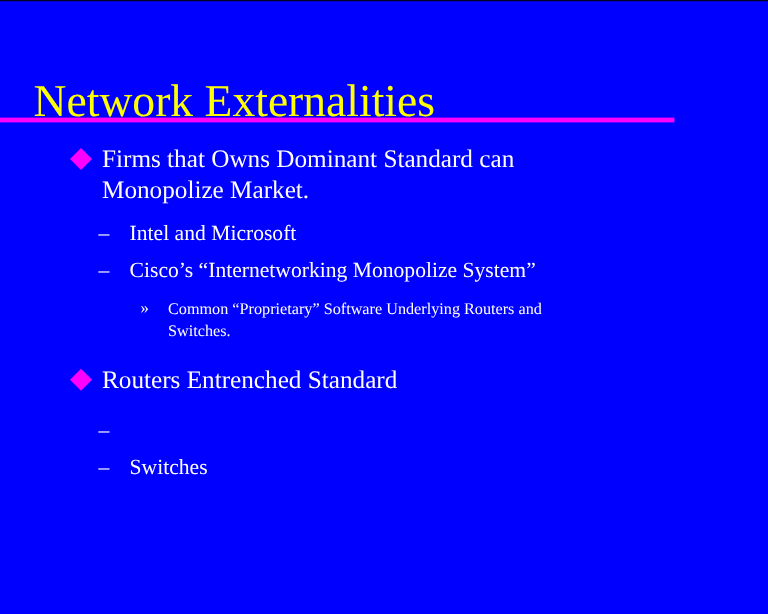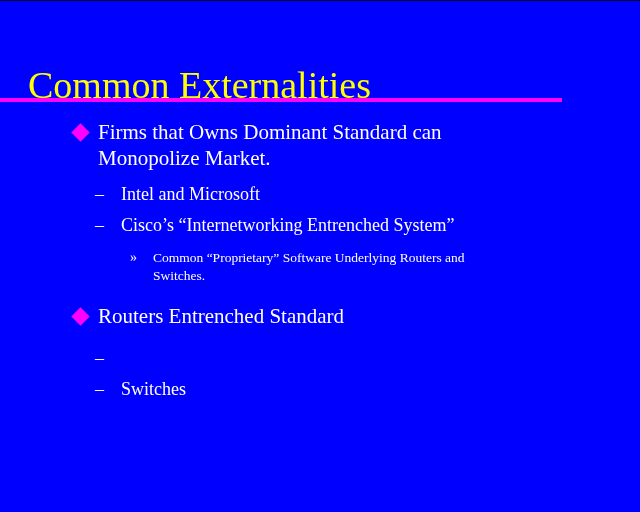--- a/index.html
+++ b/index.html
@@ -39,21 +39,21 @@
     left: 0px;
     top: 97px;
     width: 562px;
     height: 4px;
     background: #ff00ff;
   }
 
   
   #body {
     position: absolute;
-    left: 16px;
+    left: 3px;
     top: 118px;
     width: 540px;
   }
 
   .bullet-row {
     position: relative;
     display: block;
     color: #ffffff;
   }
 
@@ -115,41 +115,41 @@
 
   .spacer-sm { height: 8px; }
   .spacer-md { height: 14px; }
   .spacer-lg { height: 18px; }
 </style>
 </head>
 <body>
 
 <div id="slide">
 
-  <h1 id="slide-title">Common Externalities</h1>
+  <h1 id="slide-title">Network Externalities</h1>
 
   <div id="title-rule"></div>
 
   <div id="body">
 
     <div class="bullet-row lvl1">
       <span class="marker"></span>
       <span class="btext">Firms that Owns Dominant Standard can Monopolize Market.</span>
     </div>
 
     <div class="spacer-sm"></div>
 
     <div class="bullet-row lvl2">
       <span class="marker">–</span>
       <span class="btext">Intel and Microsoft</span>
     </div>
 
     <div class="bullet-row lvl2">
       <span class="marker">–</span>
-      <span class="btext">Cisco’s “Internetworking Entrenched System”</span>
+      <span class="btext">Cisco’s “Internetworking Monopolize System”</span>
     </div>
 
     <div class="spacer-sm"></div>
 
     <div class="bullet-row lvl3">
       <span class="marker">»</span>
       <span class="btext">Common “Proprietary” Software Underlying Routers and Switches.</span>
     </div>
 
     <div class="spacer-lg"></div>

